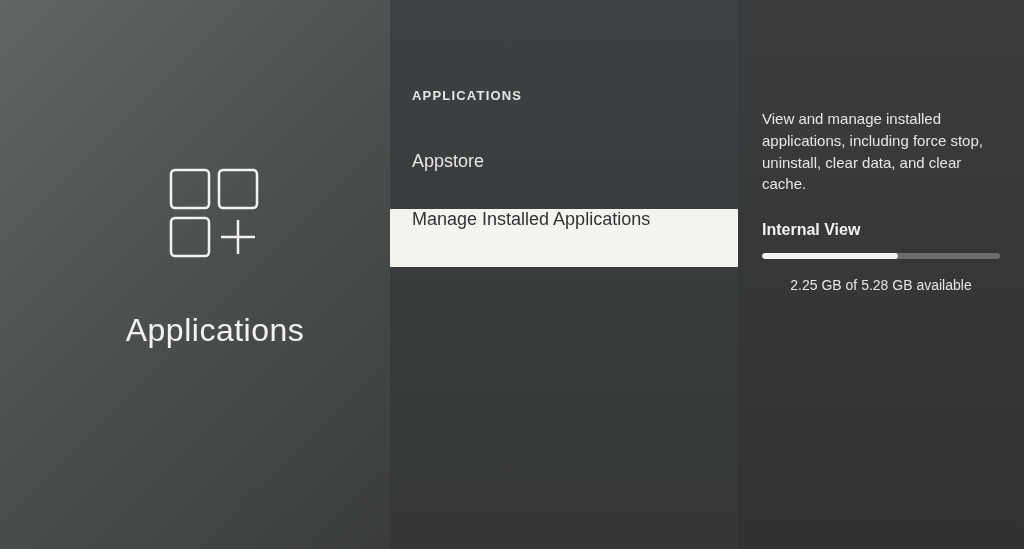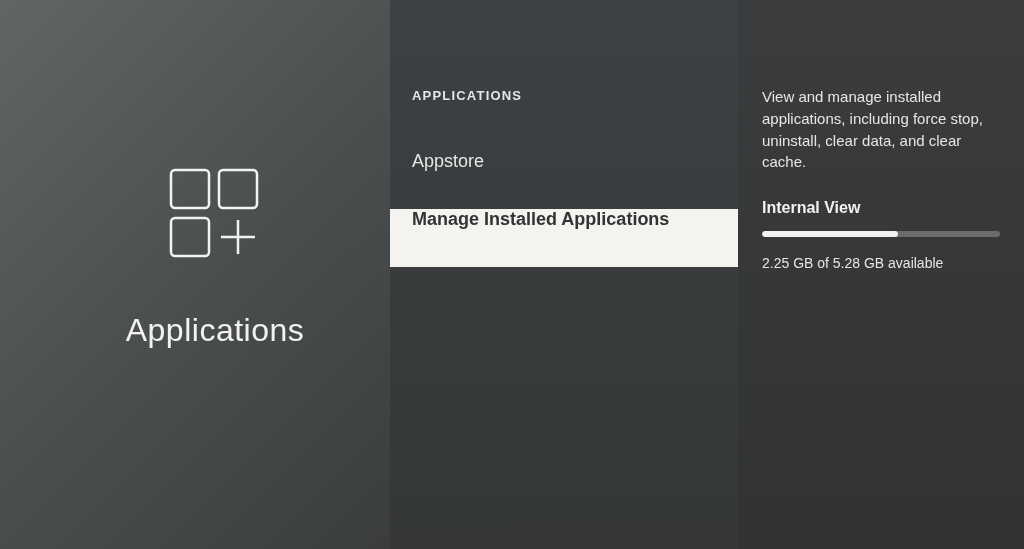--- a/index.html
+++ b/index.html
@@ -55,28 +55,28 @@
       display: flex;
       padding: 0 22px;
       font-size: 18px;
       font-weight: 400;
       color: #e6e6e6;
       cursor: pointer;
     }
     .menu-item.selected {
       background: #f4f3f0;
       color: #333;
-      font-weight: 700;
+      font-weight: 400;
     }
     
     .right {
       flex: 1;
       height: 100%;
       background: linear-gradient(180deg, #3a3c3e 0%, #303233 100%);
-      padding: 86px 24px 0 24px;
+      padding: 108px 24px 0 24px;
     }
     .desc {
       font-size: 15px;
       line-height: 1.45;
       color: #e6e6e6;
       margin-bottom: 26px;
       font-weight: 400;
     }
     .space-label {
       font-size: 16px;
@@ -93,20 +93,21 @@
       margin-bottom: 18px;
     }
     .progress-fill {
       height: 100%;
       background: #f2f2f2;
       border-radius: 3px;
     }
     .space-detail {
       font-size: 14px;
       color: #e6e6e6;
+      text-align: center;
     }
   </style>
 </head>
 <body>
 
 <div class="screen">
 
   <div class="left">
     <div class="icon-apps">
       <svg width="120" height="120" viewBox="0 0 120 120" fill="none">

